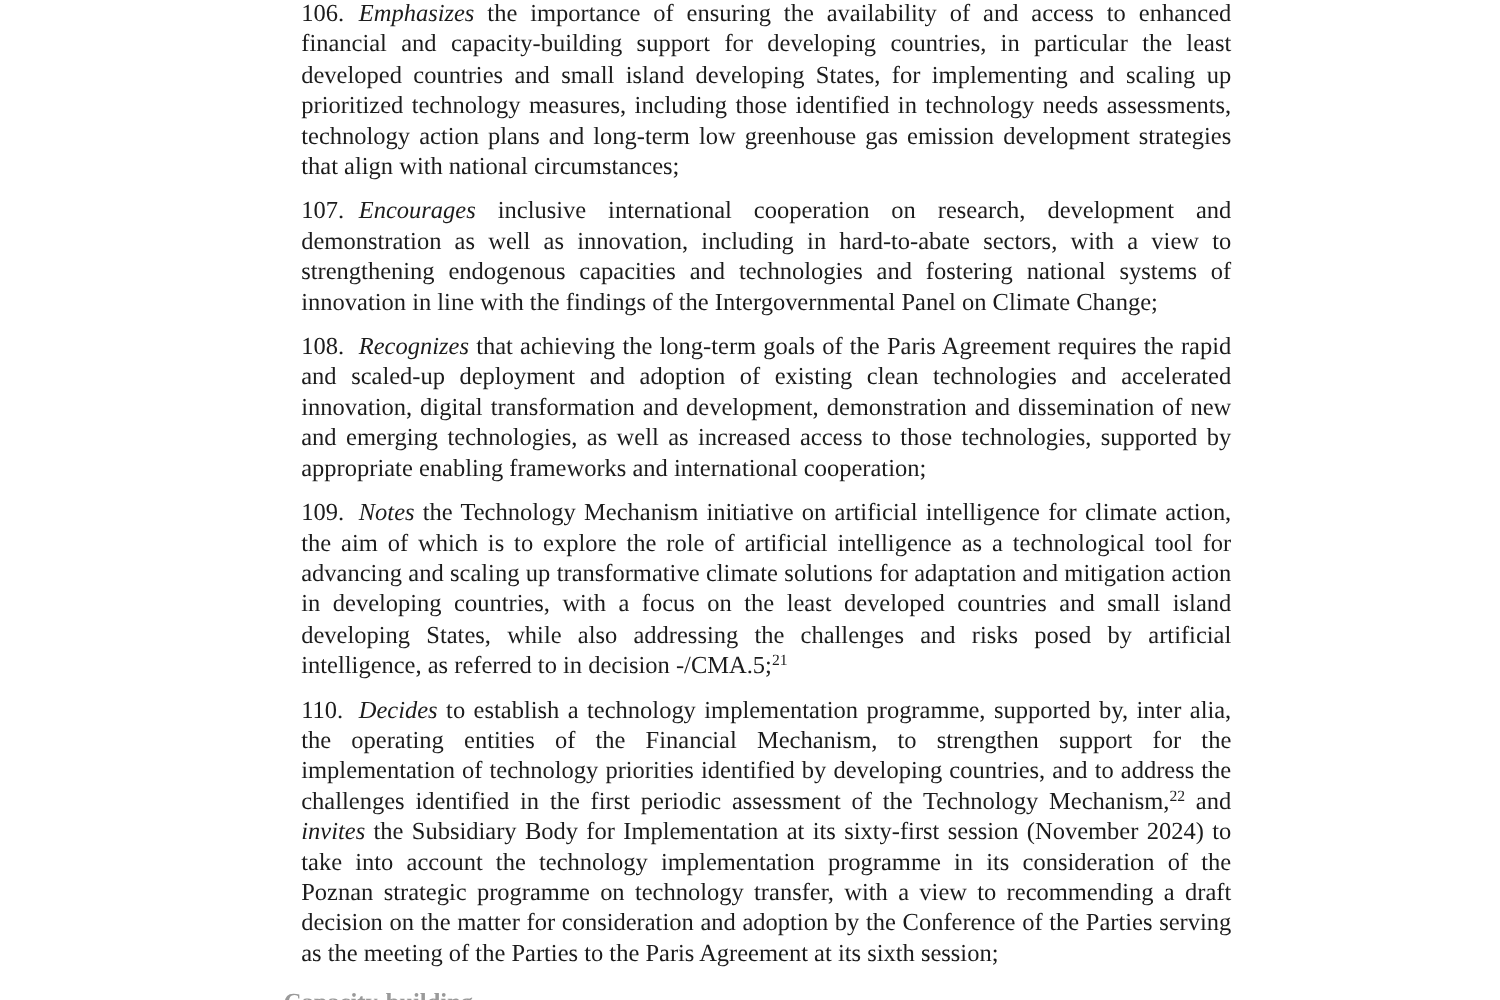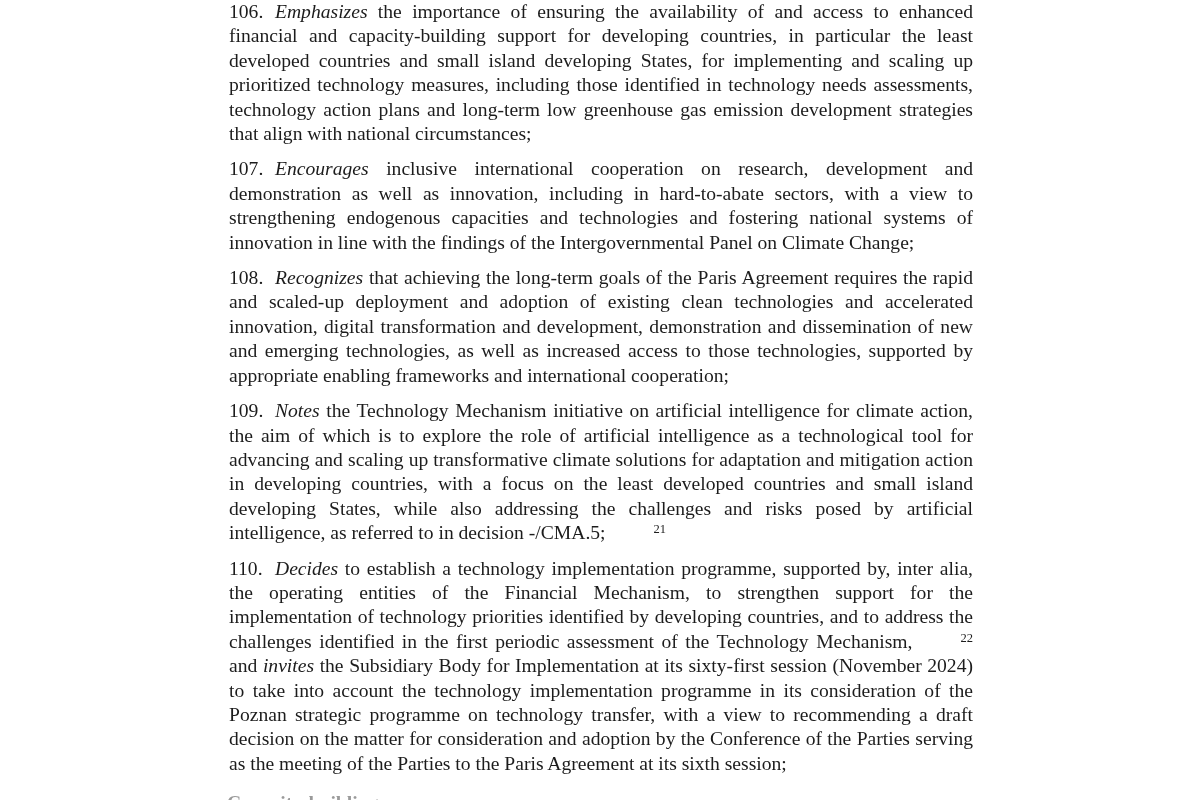--- a/index.html
+++ b/index.html
@@ -11,21 +11,21 @@
     position: relative;
     width: 1200px;
     height: 800px;
     background: #ffffff;
     overflow: hidden;
     font-family: "Liberation Serif", "DejaVu Serif", serif;
     color: #1c1c1c;
   }
   .text-block {
     position: absolute;
-    left: 229px;
+    left: 241px;
     top: 0px;
     width: 744px;
   }
   p.para {
     margin: 0 0 11px 0;
     font-size: 19.6px;
     line-height: 24.4px;
     text-align: justify;
     text-justify: inter-word;
   }
@@ -35,21 +35,20 @@
   }
   .it {
     font-style: italic;
   }
   sup.fn {
     font-size: 12.5px;
     line-height: 0;
     position: relative;
     top: -6px;
     vertical-align: baseline;
-    margin-left: 48px;
   }
   .partial-line {
     position: absolute;
     left: 227px;
     top: 791px;
     font-size: 19.6px;
     line-height: 24.4px;
     font-weight: bold;
     color: #9a9a9a;
     white-space: nowrap;

